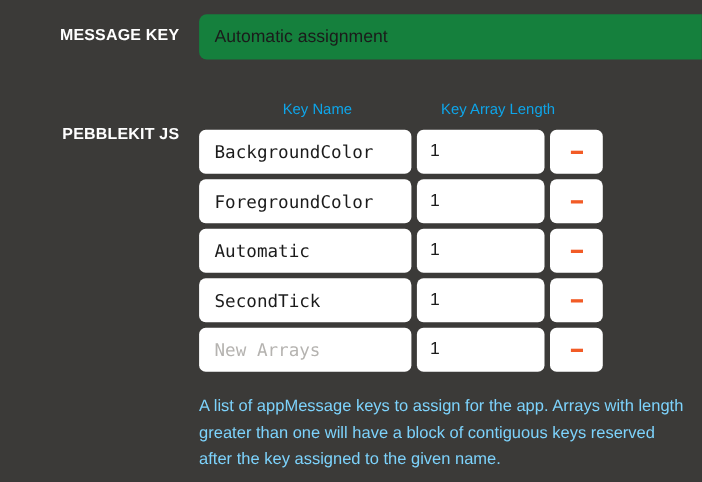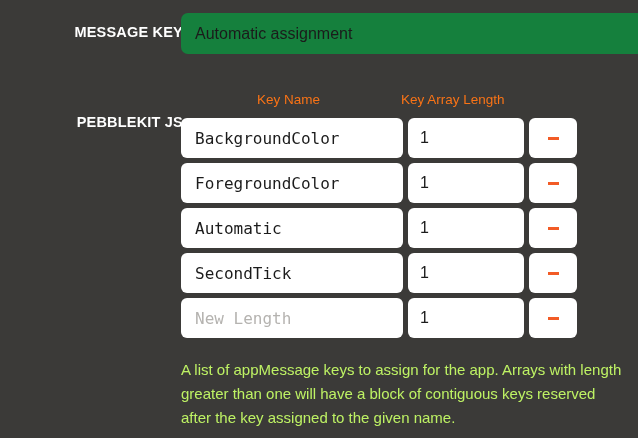--- a/index.html
+++ b/index.html
@@ -20,21 +20,20 @@
     position: absolute;
     width: 163px;
     left: 0;
     text-align: right;
     color: #ffffff;
     font-size: 14.5px;
     font-weight: bold;
     letter-spacing: 0.2px;
     line-height: 30px;
     text-transform: uppercase;
-    padding-left: 20px;
   }
   .field-label span { display: block; }
 
   #label-kind { top: 17px; }
   #label-keys { top: 107px; }
 
   
   .select-wrap {
     position: absolute;
     left: 181px;
@@ -61,21 +60,21 @@
     border-left: 5.5px solid transparent;
     border-right: 5.5px solid transparent;
     border-top: 6px solid #3d3d3d;
     margin-right: 4px;
   }
 
   
   .col-header {
     position: absolute;
     top: 92px;
-    color: #f97316;
+    color: #0ea5e9;
     font-size: 13.5px;
   }
   #header-key-name {
     left: 181px;
     width: 215px;
     text-align: center;
   }
   #header-key-array-length {
     left: 401px;
     text-align: left;
@@ -101,21 +100,21 @@
     display: flex;
     align-items: center;
     padding: 0 0 0 14px;
     font-family: "DejaVu Sans Mono", "Liberation Mono", monospace;
     font-size: 16px;
     color: #1b1b1b;
     overflow: hidden;
     white-space: nowrap;
   }
   .key-name-box {
-    width: 222px;
+    width: 193px;
   }
   .key-name-box.placeholder {
     color: #b5b3b0;
   }
   .key-len-box {
     width: 116px;
     margin-left: 5px;
     font-family: "Liberation Sans", sans-serif;
     font-size: 16px;
     padding-left: 12px;
@@ -139,21 +138,21 @@
     height: 3px;
     background: #f25b26;
   }
 
   
   #description {
     position: absolute;
     left: 181px;
     top: 358px;
     width: 445px;
-    color: #bef264;
+    color: #7dd3fc;
     font-size: 15px;
     line-height: 24px;
   }
 </style>
 </head>
 <body>
 
 <div class="field-label" id="label-kind">
   <span>MESSAGE KEY</span>
 </div>
@@ -193,21 +192,21 @@
       </button>
     </div>
     <div class="key-row">
       <div class="input-box key-name-box">SecondTick</div>
       <div class="input-box key-len-box">1</div>
       <button class="remove-btn">
         <span class="minus-glyph"></span>
       </button>
     </div>
     <div class="key-row">
-      <div class="input-box key-name-box placeholder">New Length</div>
+      <div class="input-box key-name-box placeholder">New Arrays</div>
       <div class="input-box key-len-box">1</div>
       <button class="remove-btn">
         <span class="minus-glyph"></span>
       </button>
     </div>
   </div>
 
 <div id="description">A list of appMessage keys to assign for the app. Arrays with length greater than one will have a block of contiguous keys reserved after the key assigned to the given name.</div>
 
 </body></html>

